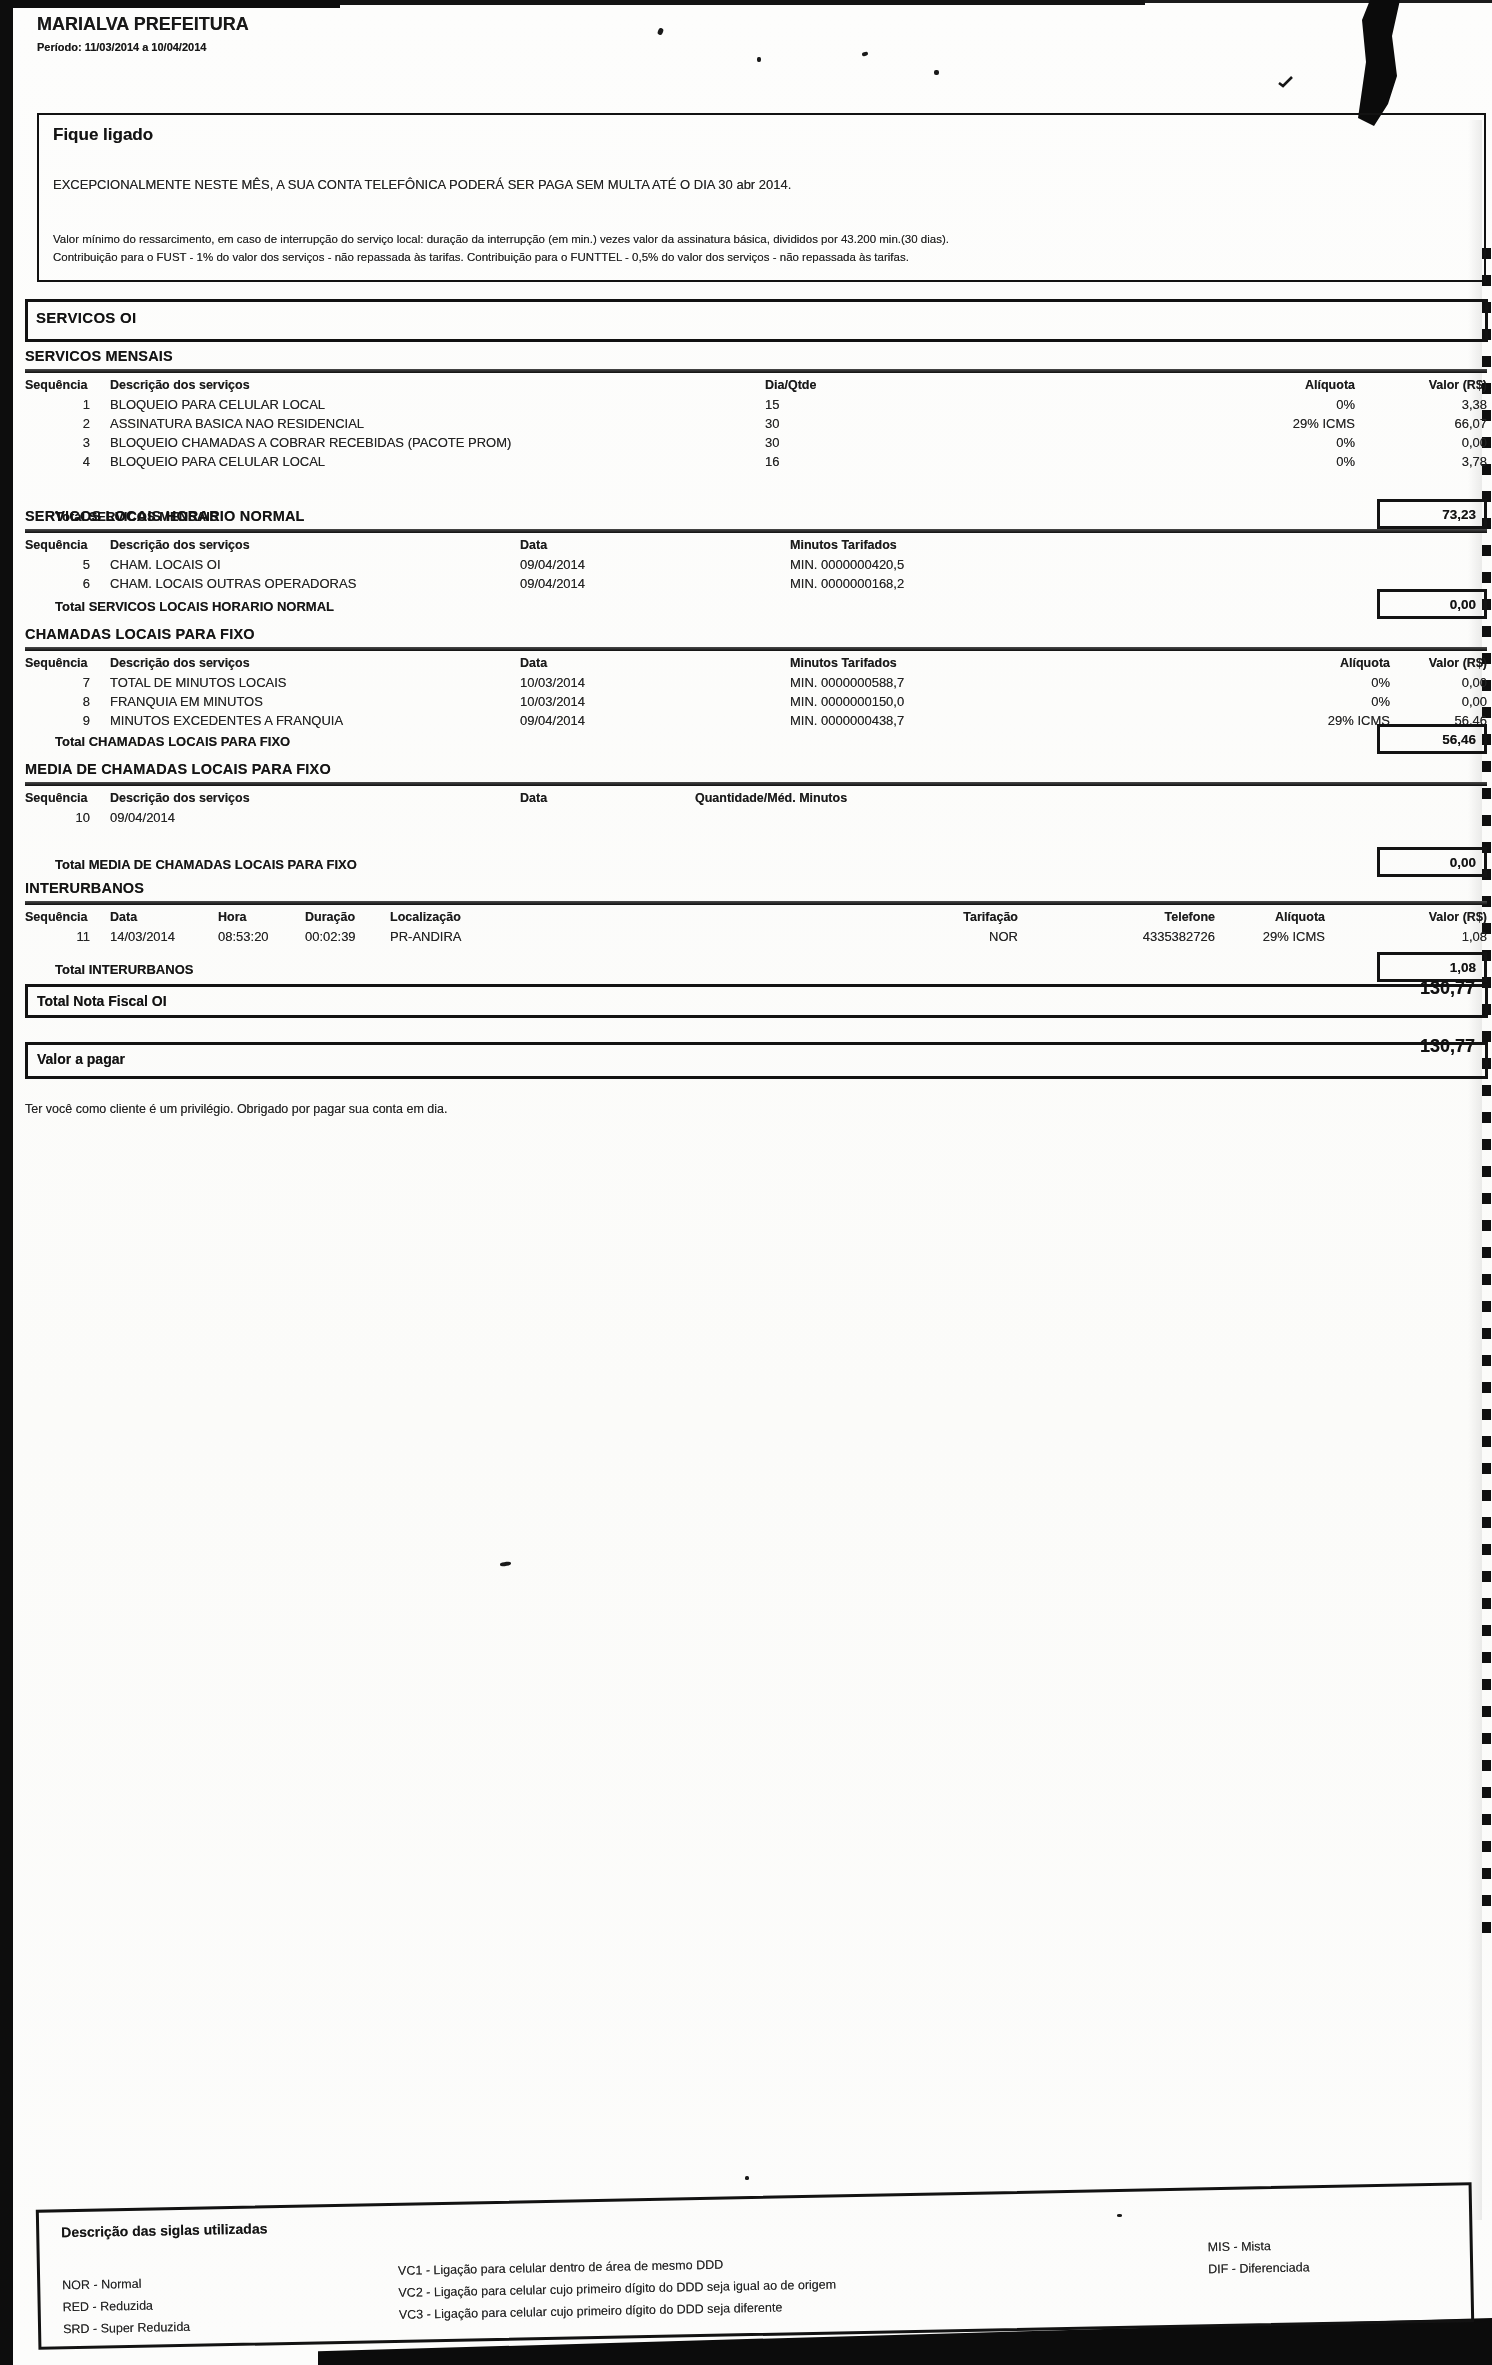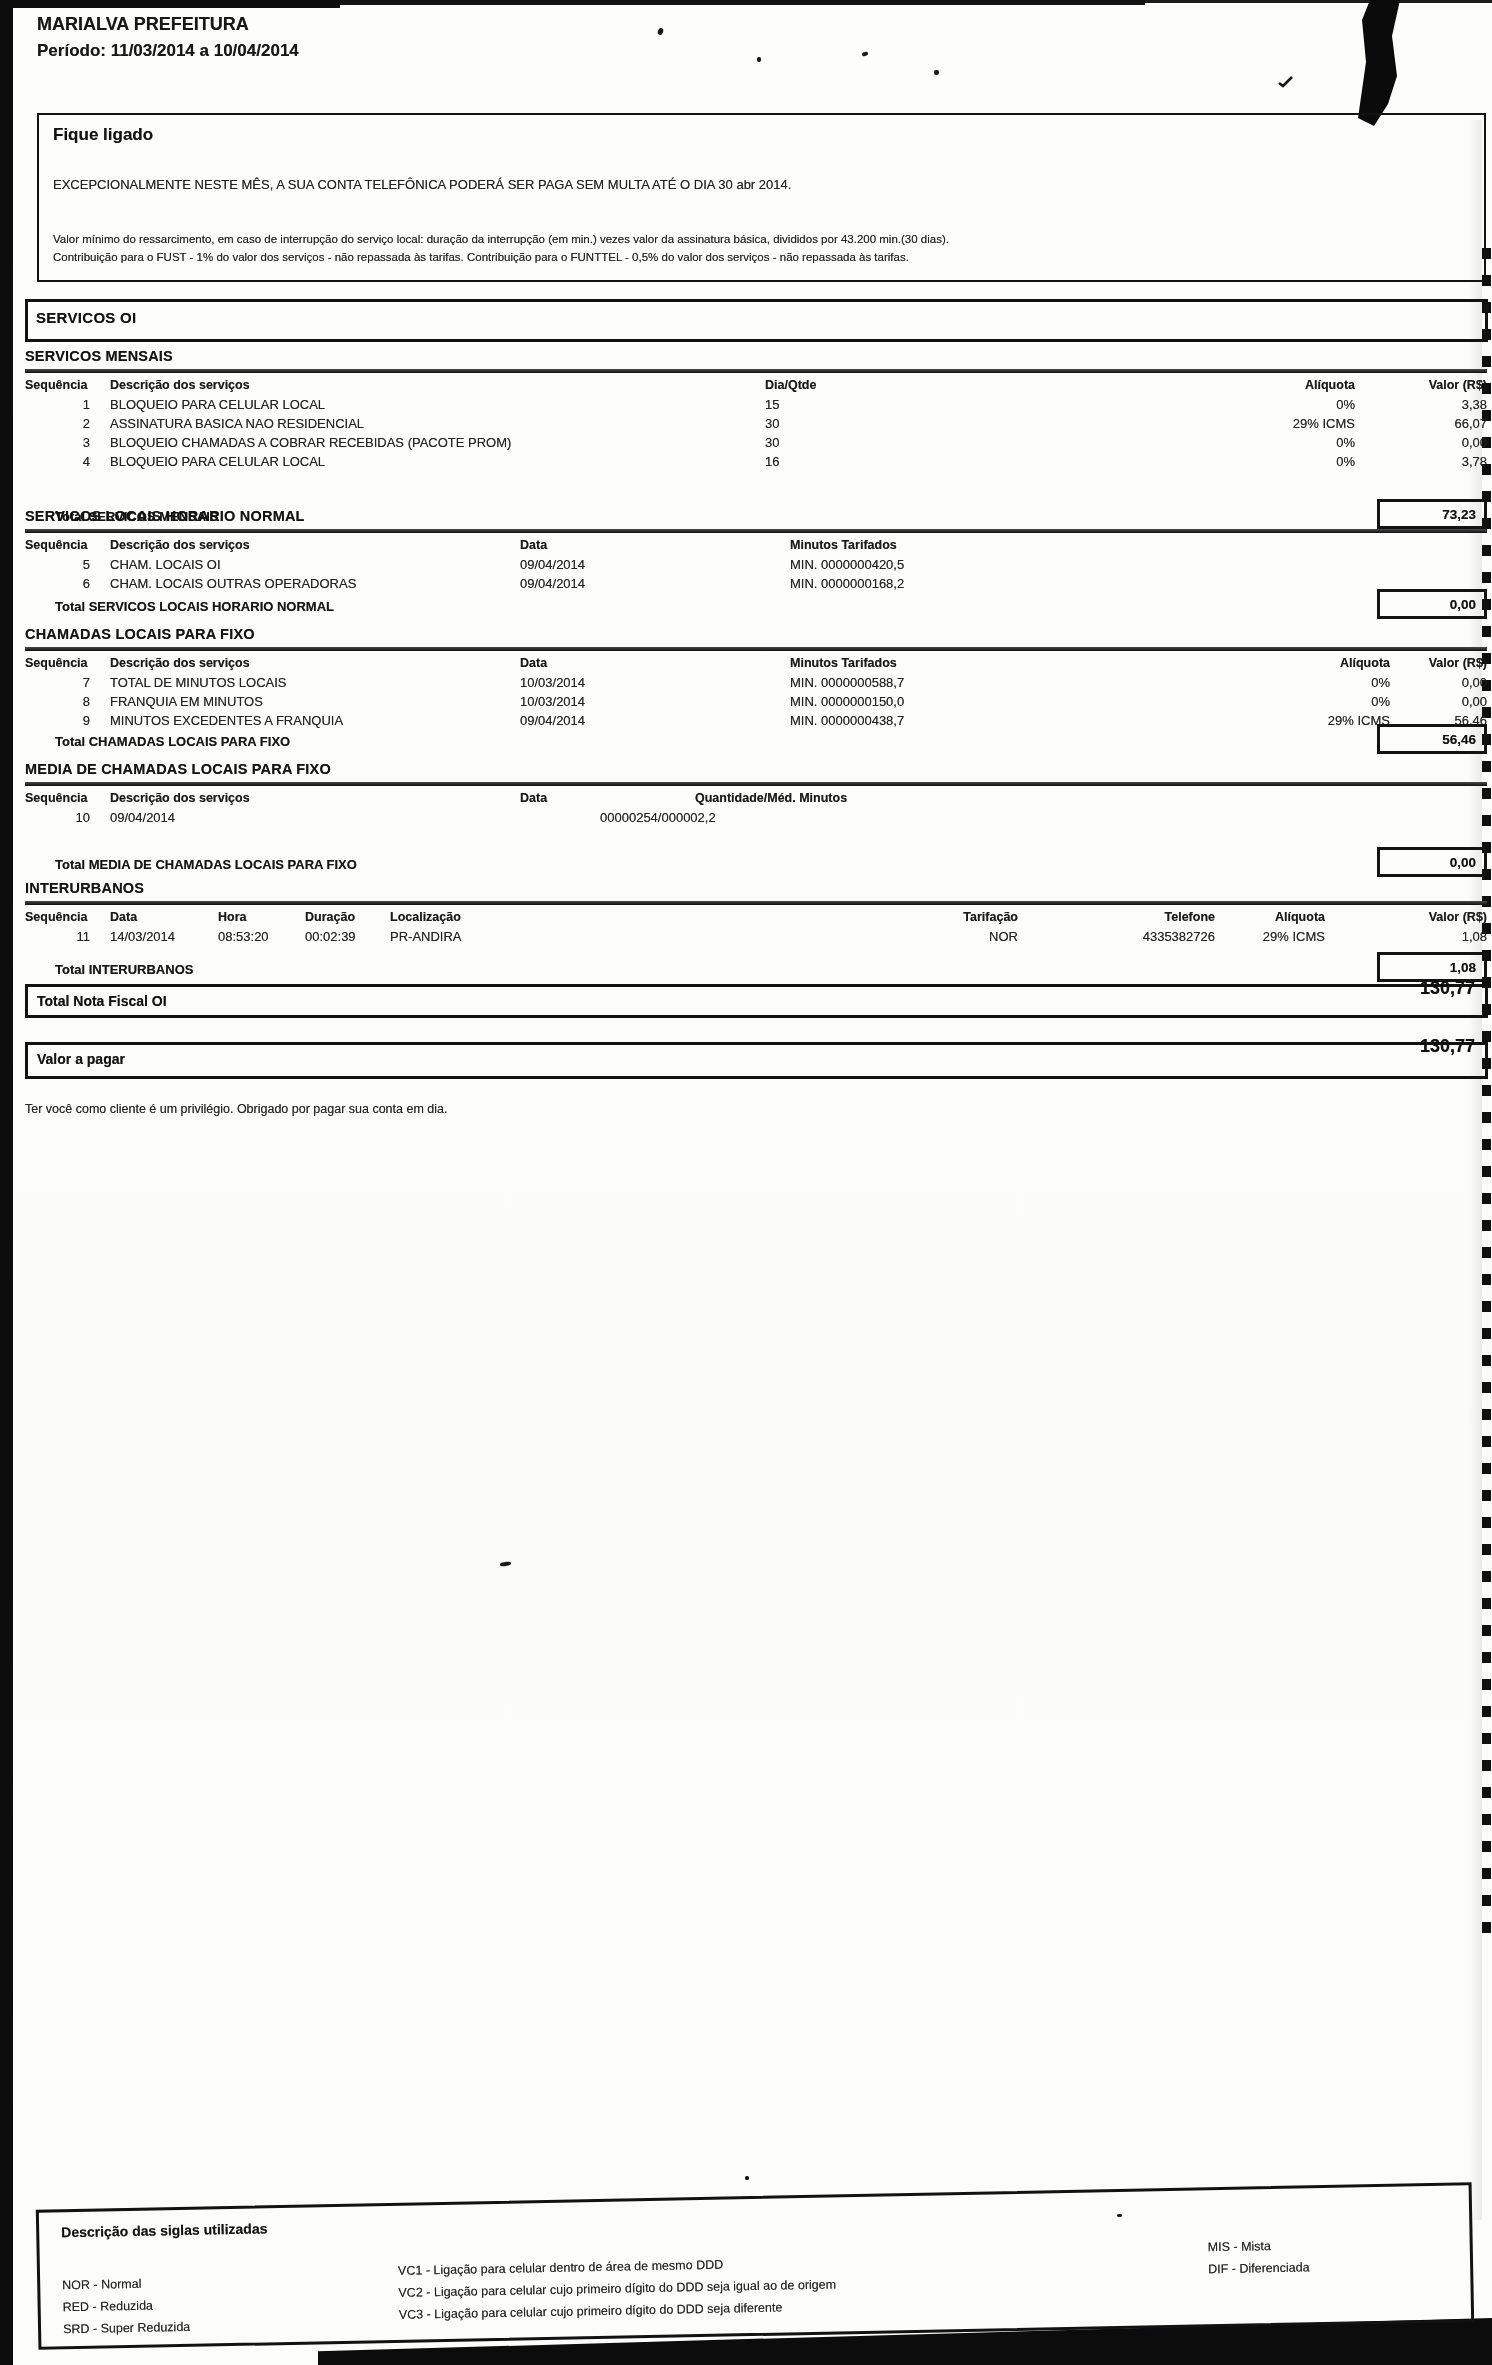--- a/index.html
+++ b/index.html
@@ -19,21 +19,21 @@
     clip-path:polygon(0 72%,100% 4%,100% 100%,0 100%);}
   .edge-right-shadow{position:absolute;left:1468px;top:120px;width:14px;height:2100px;
     background:linear-gradient(90deg,rgba(0,0,0,0) 0%,rgba(0,0,0,.07) 100%);}
   .perforation{position:absolute;left:1482px;top:248px;width:9px;height:1690px;
     background:repeating-linear-gradient(180deg,#0f0f0f 0 11px,transparent 11px 27px);}
   .blob{position:absolute;left:1340px;top:0;}
   .speck{position:absolute;background:#1a1a1a;border-radius:40%;}
   .check{position:absolute;}
   
   .customer{position:absolute;left:37px;top:14px;font-size:18px;font-weight:bold;color:#181818;}
-  .period{position:absolute;left:37px;top:41px;font-size:17px;font-weight:bold;color:#181818;}
+  .period{position:absolute;left:37px;top:41px;font-size:11px;font-weight:bold;color:#181818;}
   .box{position:absolute;border:2.5px solid #121212;background:transparent;}
   .notice{left:37px;top:113px;width:1445px;height:165px;}
   .notice-title{position:absolute;left:14px;top:10px;font-size:17px;font-weight:bold;color:#141414;}
   .notice-l1{position:absolute;left:14px;top:62px;font-size:13px;color:#232323;}
   .notice-l2{position:absolute;left:14px;top:118px;font-size:11.5px;color:#232323;}
   .notice-l3{position:absolute;left:14px;top:136px;font-size:11.5px;color:#232323;}
   .provider{left:25px;top:299px;width:1457px;height:37px;border-width:3px;}
   .provider-title{position:absolute;left:8px;top:7px;font-size:15px;font-weight:bold;color:#121212;letter-spacing:.3px;}
   
   .section{position:absolute;left:0;top:0;width:1492px;}
@@ -216,21 +216,20 @@
     <div class="sec-rule"></div>
     <div class="grid hdr g-media hdr-top">
       <div class="c">Sequência</div>
       <div class="c">Descrição dos serviços</div>
       <div class="c">Data</div>
       <div class="c">Quantidade/Méd. Minutos</div>
     </div>
     <div class="grid g-media rows-top">
       <div class="c seq">10</div>
       <div class="c">09/04/2014</div>
-      <div class="c pad-l">00000254/000002,2</div>
     </div>
     <div class="total-row" style="top:93px;">
       <div class="total-label">Total MEDIA DE CHAMADAS LOCAIS PARA FIXO</div>
       <div class="total-box">0,00</div>
     </div>
   </div>
 
   <div class="section" style="top:880px;">
     <div class="sec-title">INTERURBANOS</div>
     <div class="sec-rule"></div>

